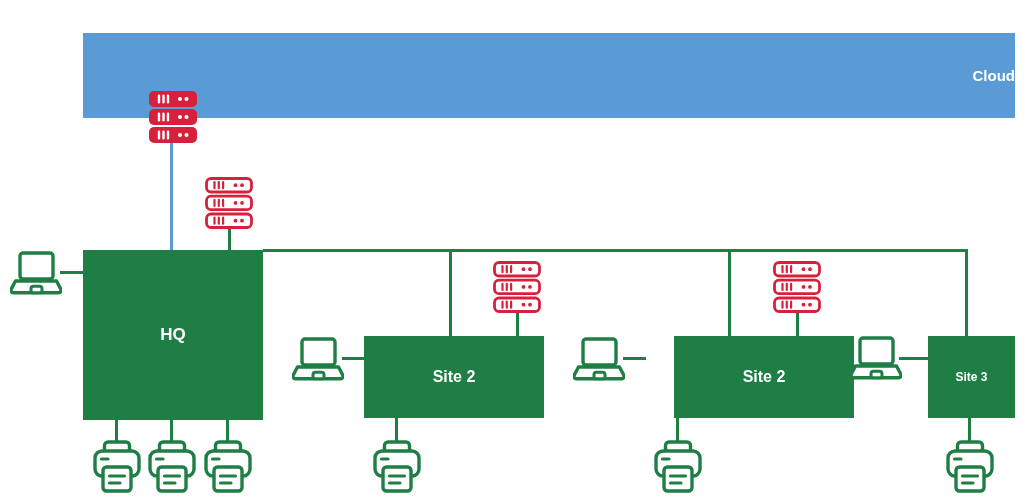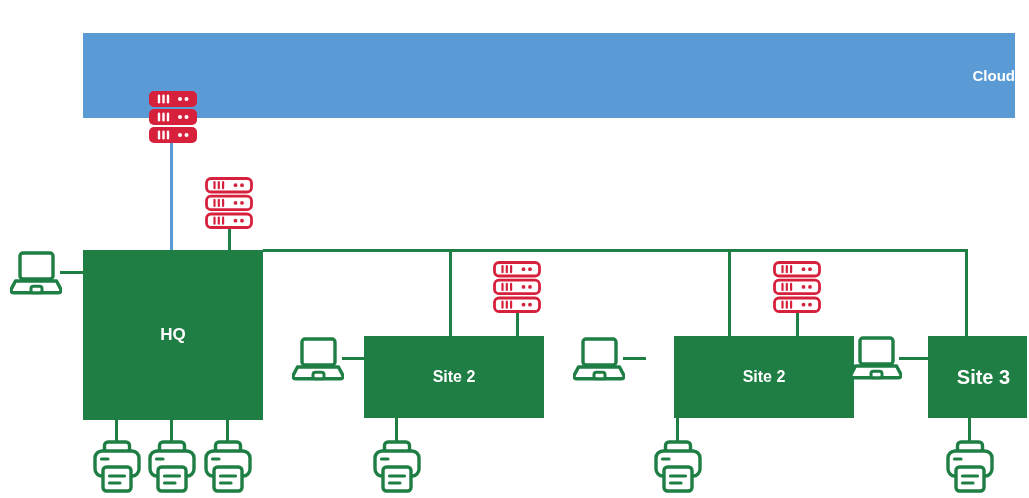--- a/index.html
+++ b/index.html
@@ -19,21 +19,21 @@
   .cloud-band{
     left:83px;top:33px;width:932px;height:85px;
     background:var(--cloud-fill,#5b9bd5);
     font-size:15px;
     justify-content:flex-end;
   }
   .green-box{background:var(--shape-green,#1e7e44);}
   .hq-box{left:83px;top:250px;width:180px;height:170px;font-size:17px;}
   .site1-box{left:364px;top:336px;width:180px;height:82px;font-size:16px;}
   .site2-box{left:674px;top:336px;width:180px;height:82px;font-size:16px;}
-  .site3-box{left:928px;top:336px;width:87px;height:82px;font-size:20px;padding-left:12px;}
+  .site3-box{left:928px;top:336px;width:87px;height:82px;font-size:12px;}
   .line{position:absolute;background:var(--shape-green,#1e7e44);}
   .line.blue{background:var(--cloud-fill,#5b9bd5);}
   .icon{position:absolute;}
   .icon svg{display:block;width:100%;height:100%;}
 </style>
 </head>
 <body>
 
 <div id="canvas">
 

